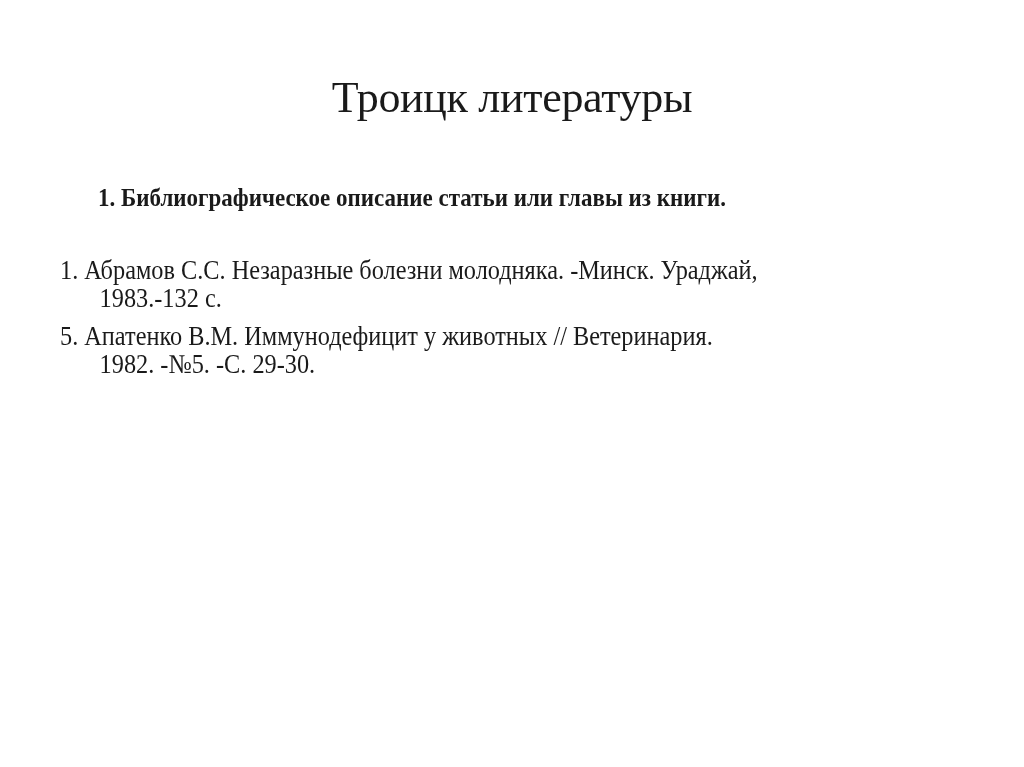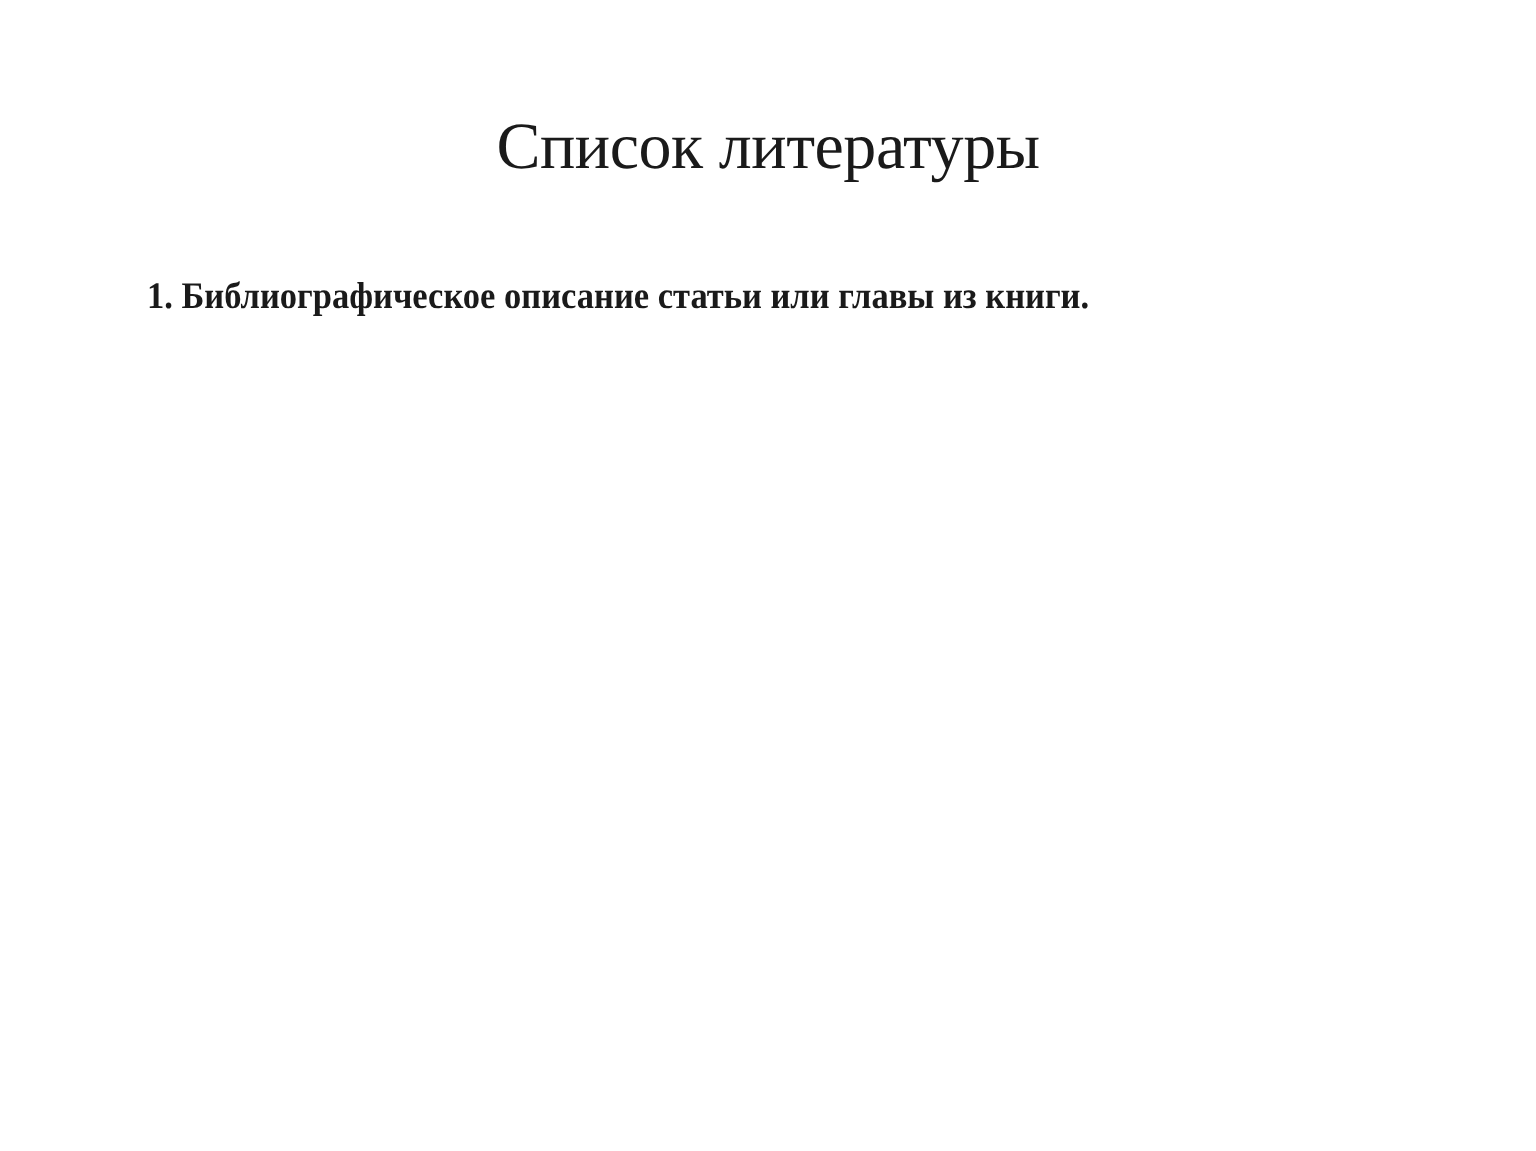--- a/index.html
+++ b/index.html
@@ -67,18 +67,26 @@
       transform-origin: left top;
     }
     .ref .line.cont {
       padding-left: 44px;
     }
   </style>
 </head>
 <body>
 
 <div class="slide">
-  <h1 class="title">Список литературы</h1>
+  <h1 class="title">Троицк литературы</h1>
   <p class="subtitle">1. Библиографическое описание статьи или главы из книги.</p>
 
   <ul class="refs">
+    <li class="ref">
+      <span class="line">1. Абрамов С.С. Незаразные болезни молодняка. -Минск. Ураджай,</span>
+      <span class="line cont">1983.-132 с.</span>
+    </li>
+    <li class="ref">
+      <span class="line">5. Апатенко В.М. Иммунодефицит у животных // Ветеринария.</span>
+      <span class="line cont">1982. -№5. -С. 29-30.</span>
+    </li>
   </ul>
 </div>
 
 </body></html>

